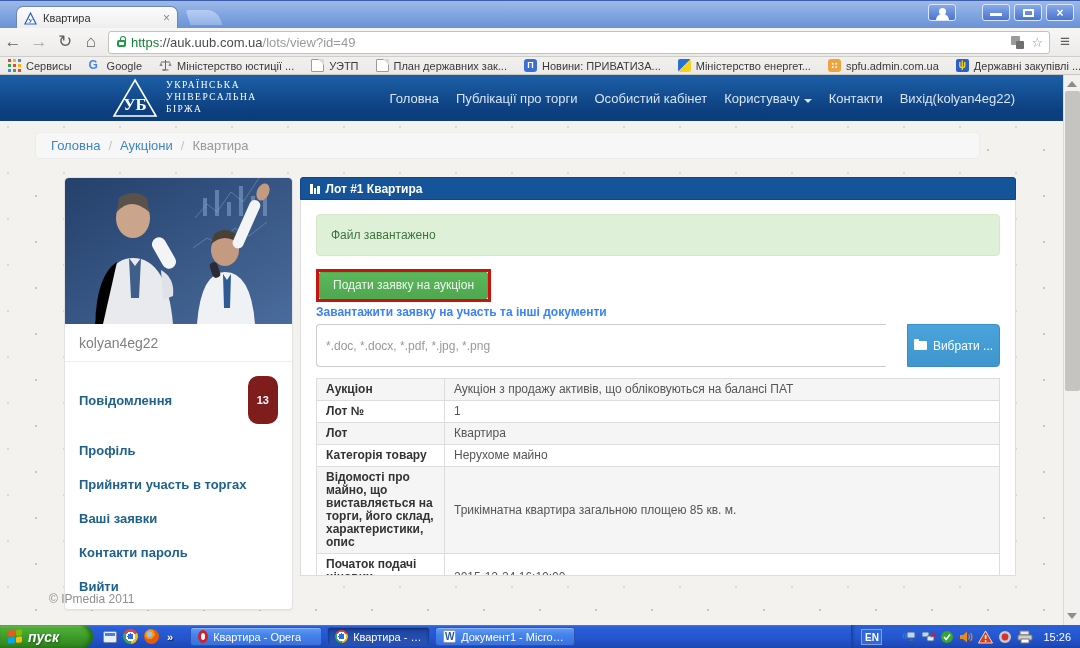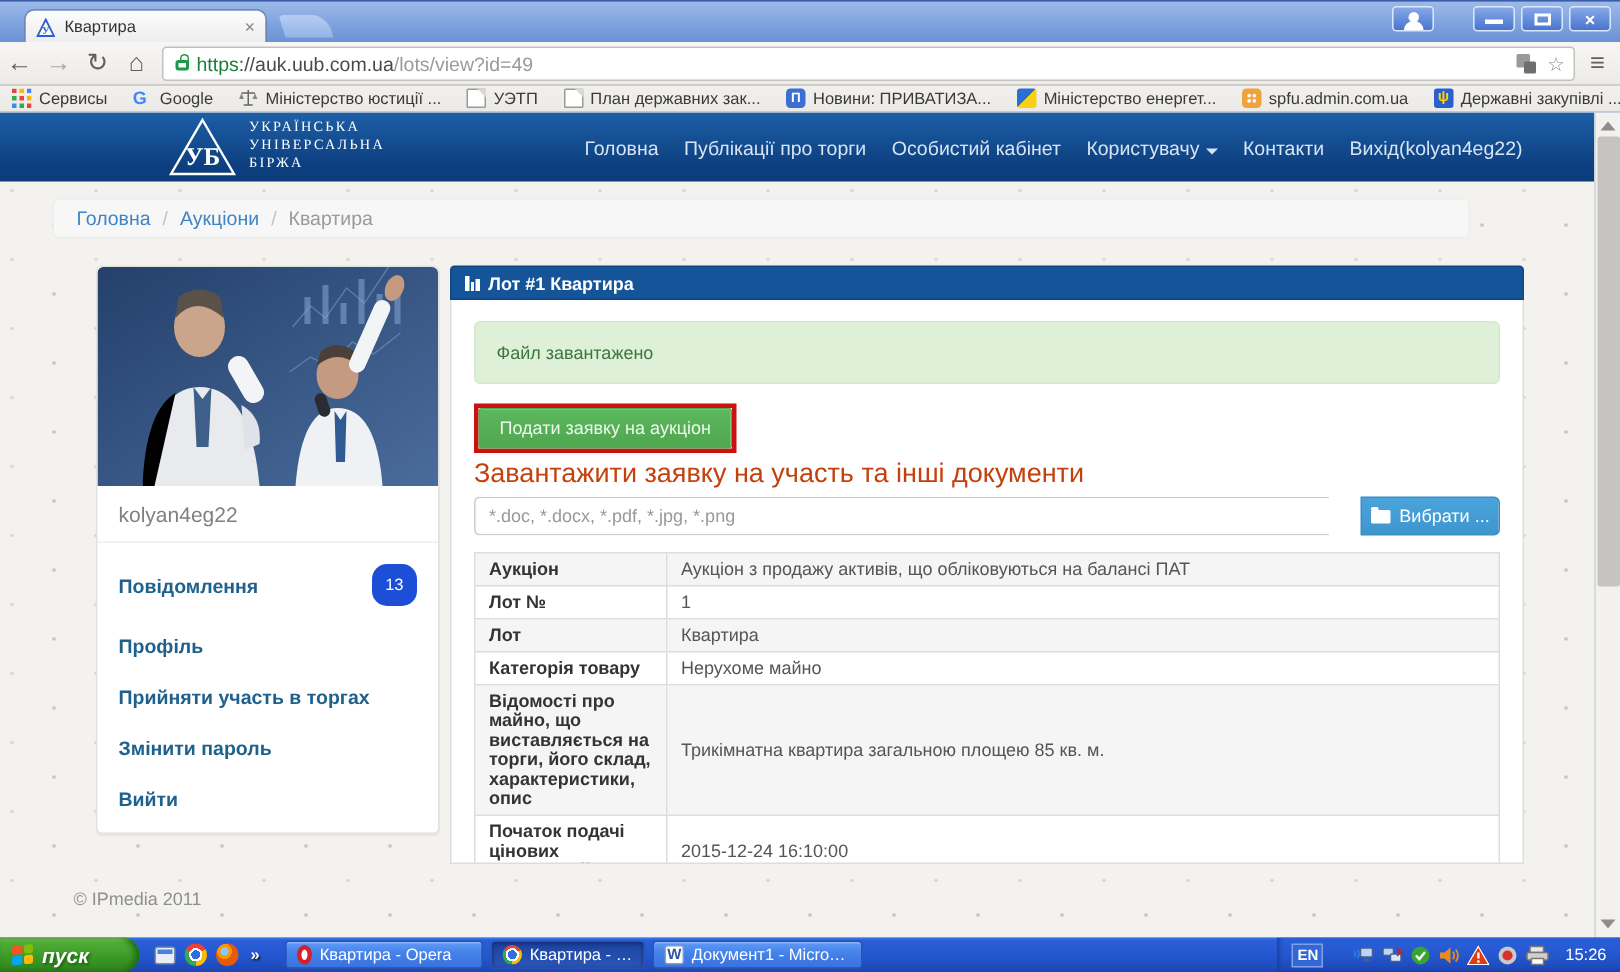--- a/index.html
+++ b/index.html
@@ -86,38 +86,38 @@
   .bc-sep { color:#c3c3c3; }
   .bc-current { color:#9a9a9a; }
 
   .sidebar-card { position:absolute; top:102px; left:64px; width:229px; background:#fff;
     border:1px solid #e2e2e2; border-radius:4px; box-shadow:0 1px 1px rgba(0,0,0,.05); }
   .sidebar-photo { width:227px; height:146px; border-radius:4px 4px 0 0; display:block; }
   .sidebar-user { padding:11px 14px 10px; font-size:14px; color:#808080; }
   .sidebar-menu { border-top:1px solid #eee; padding:4px 0 6px; }
   .menu-link { display:flex; align-items:center; justify-content:space-between;
     padding:10px 14px 9px; font-size:13px; font-weight:bold; color:#1f618d; }
-  .badge { background:#1d4ed8; color:#fff; font-size:11px; font-weight:normal;
-    border-radius:10px; padding:8px 9px; line-height:1.1; }
+  .badge { background:#7f1d1d; color:#fff; font-size:11px; font-weight:bold;
+    border-radius:10px; padding:18px 9px; line-height:1.1; }
 
   .panel { position:absolute; top:102px; left:300px; width:716px; }
   .panel-header { height:23px; background:#155499; border:1px solid #0f4685; border-radius:3px 3px 0 0;
     display:flex; align-items:center; gap:6px; padding:0 9px; color:#fff; font-size:12px; font-weight:bold; }
   .chart-ico { display:inline-flex; align-items:flex-end; gap:1px; height:10px; }
   .chart-ico i { width:2.5px; background:#fff; display:inline-block; }
   .chart-ico i:nth-child(1){height:10px;} .chart-ico i:nth-child(2){height:6px;} .chart-ico i:nth-child(3){height:8px;}
   .panel-body { background:#fff; border:1px solid #ddd; border-top:none; height:376px;
     overflow:hidden; padding:14px 15px 0; position:relative; }
   .alert-success { background:#dff0d8; border:1px solid #d6e9c6; border-radius:4px;
     color:#3c763d; font-size:12px; padding:13px 14px; }
   .annot-box { display:inline-block; border:3px solid #cc1111; margin-top:13px; }
   .btn-green { display:inline-block; background:linear-gradient(#5cb85c,#4fa74f); border:1px solid #4cae4c;
     border-radius:2px; color:#eef7ee; font-size:12px; padding:5px 13px 6px; }
-  .upload-label { font-size:18px; font-weight:normal; color:#c2410c; margin:3px 0 5px; }
-  .file-row { display:flex; height:26px;gap:21px; }
+  .upload-label { font-size:12px; font-weight:bold; color:#3b82f6; margin:3px 0 5px; }
+  .file-row { display:flex; height:43px;gap:21px; }
   .file-input { flex:1; border:1px solid #ccc; border-right:none; border-radius:4px 0 0 4px;
     padding:0 9px; font-size:12px; color:#555; outline:none; }
   .file-input::placeholder { color:#999; opacity:1; }
   .btn-browse { width:93px; background:linear-gradient(#4aa3da,#3f96cf); border:1px solid #3a8ec5;
     border-radius:0 4px 4px 0; color:#fff; font-size:12px; display:flex; align-items:center;
     justify-content:center; gap:6px; }
   .folder-ico { width:13px; height:9px; background:#fff; border-radius:1px; position:relative; }
   .folder-ico::before { content:""; position:absolute; left:0; top:-2px; width:5px; height:2px;
     background:#fff; border-radius:1px 1px 0 0; }
   .lot-table { width:100%; border-collapse:collapse; margin-top:11px; font-size:12px; }
@@ -352,21 +352,24 @@
         <span>Повідомлення</span>
         <span class="badge">13</span>
       </div>
       <div class="menu-link">
           <span>Профіль</span>
         </div>
       <div class="menu-link">
           <span>Прийняти участь в торгах</span>
         </div>
       <div class="menu-link">
-          <span>Змінити пароль</span>
+          <span>Ваші заявки</span>
+        </div>
+      <div class="menu-link">
+          <span>Контакти пароль</span>
         </div>
       <div class="menu-link">
           <span>Вийти</span>
         </div>
     </div>
   </div>
 
   <div class="panel">
     <div class="panel-header">
       <span class="chart-ico">

